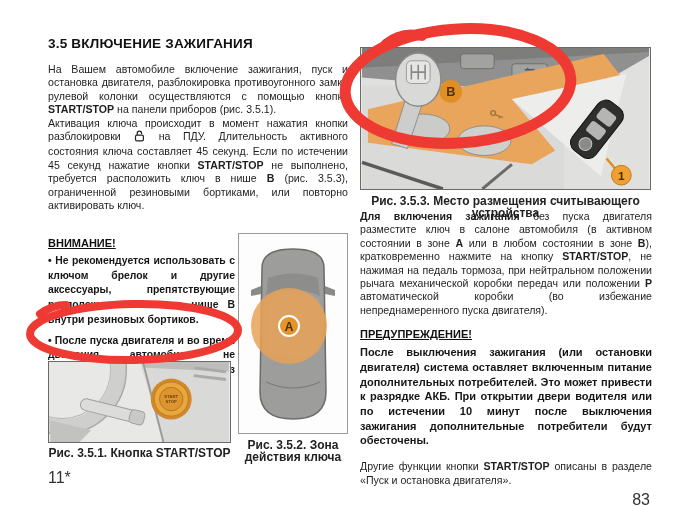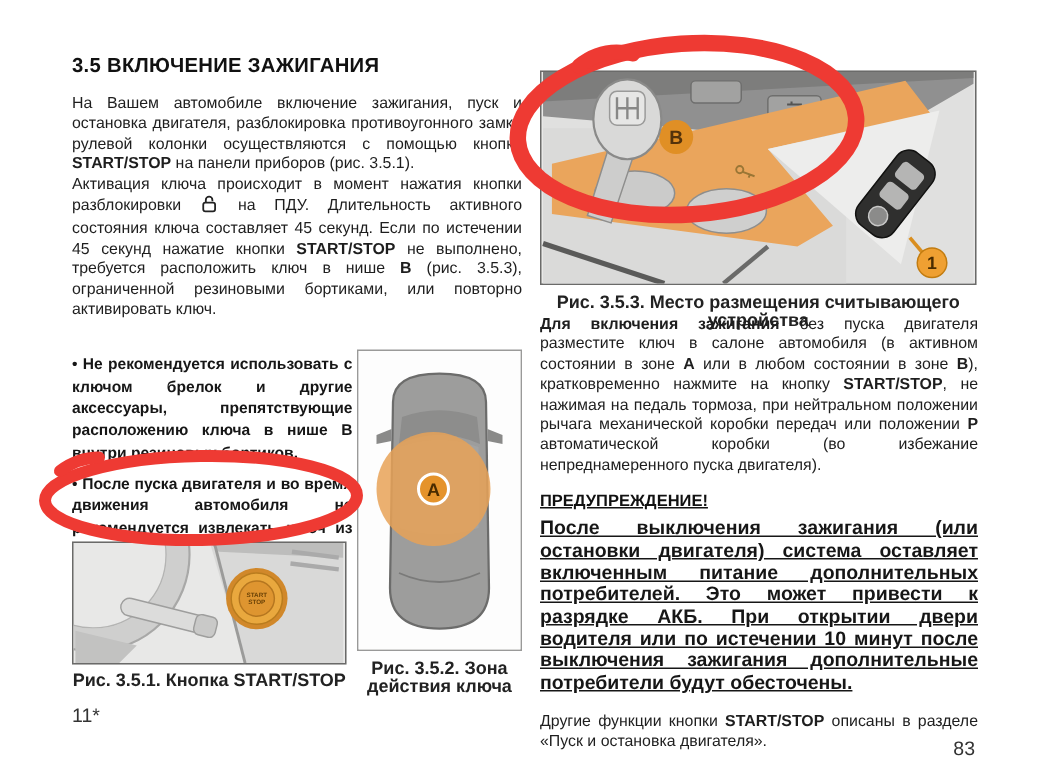--- a/index.html
+++ b/index.html
@@ -12,41 +12,42 @@
   h1.sec-title { font-size:13.5px; font-weight:bold; letter-spacing:.2px; color:#111; }
   .body-text { font-size:10.6px; line-height:13.4px; text-align:justify; color:#1e1e1e; }
   .body-text b { font-weight:bold; }
   .warn-head { font-size:11px; font-weight:bold; text-decoration:underline; color:#111; margin-bottom:5px; }
   .warn-text { font-size:10.4px; font-weight:bold; line-height:14.7px; text-align:justify; color:#161616; }
   .warn-text + .warn-text { margin-top:6px; }
   figure { display:block; }
   figure svg.framed { display:block; border:1.5px solid #6a6a69; background:#e8e8e7; }
   figure svg.framed-light { display:block; border:1px solid #9a9a99; background:#fdfdfd; }
   figcaption { font-size:12px; font-weight:bold; text-align:center; color:#222; line-height:11.5px; }
-  .pagenum { font-size:13px; color:#333; }
+  .pagenum { font-size:16px; color:#333; }
   .inline-icon { display:inline-block; vertical-align:-2px; margin:0 1px; }
   .annotation { pointer-events:none; z-index:6; overflow:visible; }
   .right-para + .right-para { margin-top:0; }
 </style>
 </head>
 <body>
 
 <div class="page">
 
   <div class="abs" style="left:48px; top:36px; width:300px;">
     <h1 class="sec-title">3.5 ВКЛЮЧЕНИЕ ЗАЖИГАНИЯ</h1>
     <div style="height:12px;"></div>
     <p class="body-text"><span>На Вашем автомобиле включение зажигания, пуск и остановка двигателя, разблокировка противоугонного замка рулевой колонки осуществляются с помощью кнопки </span><b>START/STOP</b><span> на панели приборов (рис. 3.5.1).</span></p>
     <p class="body-text"><span>Активация ключа происходит в момент нажатия кнопки разблокировки </span><span class="inline-icon"><svg width="11" height="12" viewBox="0 0 11 12">
             <path d="M3.2,5.1 V3.3 A2.2,2.2 0 0 1 7.6,3.3 V4.1" fill="none" stroke="#222" stroke-width="1.2"></path>
             <rect x="1.5" y="5.1" width="7.9" height="5.8" rx="1.4" fill="none" stroke="#222" stroke-width="1.2"></rect>
           </svg></span><span> на ПДУ. Длительность активного состояния ключа составляет 45 секунд. Если по истечении 45 секунд нажатие кнопки </span><b>START/STOP</b><span> не выполнено, требуется расположить ключ в нише </span><b>В</b><span> (рис. 3.5.3), ограниченной резиновыми бортиками, или повторно активировать ключ.</span></p>
   </div>
 
   <div class="abs" style="left:48px; top:237px; width:187px;">
+    <div class="warn-head">ВНИМАНИЕ!</div>
     <p class="warn-text">• Не рекомендуется использовать с ключом брелок и другие аксессуары, препятствующие расположению ключа в нише В внутри резиновых бортиков.</p>
     <p class="warn-text">• После пуска двигателя и во время движения автомобиля не рекомендуется извлекать ключ из ниши В.</p>
   </div>
 
   <figure class="abs" style="left:48px; top:361px; width:183px;">
     <svg class="framed" width="183" height="82" viewBox="0 0 183 82">
       <rect width="183" height="82" fill="#e8e8e7"></rect>
       <polygon points="92,0 183,0 183,82 116,82" fill="#d9d9d8"></polygon>
       <polygon points="92,0 183,0 183,10 98,6" fill="#bdbdbc"></polygon>
       <line x1="116" y1="82" x2="95" y2="0" stroke="#9b9b9a" stroke-width="2"></line>
@@ -133,21 +134,21 @@
         <text x="263" y="133.5" text-anchor="middle" font-family="Liberation Sans, sans-serif" font-size="12" font-weight="bold" fill="#4a2c00">1</text>
       </g>
     </svg>
     <figcaption style="margin-top:6px;">Рис. 3.5.3. Место размещения считывающего устройства</figcaption>
   </figure>
 
   <div class="abs" style="left:360px; top:210px; width:292px;">
     <p class="body-text right-para"><b>Для включения зажигания</b><span> без пуска двигателя разместите ключ в салоне автомобиля (в активном состоянии в зоне </span><b>А</b><span> или в любом состоянии в зоне </span><b>В</b><span>), кратковременно нажмите на кнопку </span><b>START/STOP</b><span>, не нажимая на педаль тормоза, при нейтральном положении рычага механической коробки передач или положении </span><b>Р</b><span> автоматической коробки (во избежание непреднамеренного пуска двигателя).</span></p>
     <div style="height:11px;"></div>
     <div class="warn-head">ПРЕДУПРЕЖДЕНИЕ!</div>
-    <p class="warn-text" style="font-size:13px;text-decoration:underline;">После выключения зажигания (или остановки двигателя) система оставляет включенным питание дополнительных потребителей. Это может привести к разрядке АКБ. При открытии двери водителя или по истечении 10 минут после выключения зажигания дополнительные потребители будут обесточены.</p>
+    <p class="warn-text" style="font-size:11px;">После выключения зажигания (или остановки двигателя) система оставляет включенным питание дополнительных потребителей. Это может привести к разрядке АКБ. При открытии двери водителя или по истечении 10 минут после выключения зажигания дополнительные потребители будут обесточены.</p>
     <div style="height:12px;"></div>
     <p class="body-text"><span>Другие функции кнопки </span><b>START/STOP</b><span> описаны в разделе «Пуск и остановка двигателя».</span></p>
   </div>
 
   <div class="abs pagenum" style="left:48px; top:469px;">11*</div>
   <div class="abs pagenum" style="left:618px; top:466px; width:32px; text-align:right;margin-top:25px;">83</div>
 
   <svg class="abs annotation" style="left:24px; top:298px;" width="220" height="70" viewBox="0 0 220 70">
     <ellipse cx="110" cy="34" rx="104" ry="28" transform="rotate(-1 110 34)" fill="none" stroke="#ee3a33" stroke-width="8" stroke-linecap="round"></ellipse>
     <path d="M16,16 q12,-9 26,-9" fill="none" stroke="#ee3a33" stroke-width="8" stroke-linecap="round"></path>

